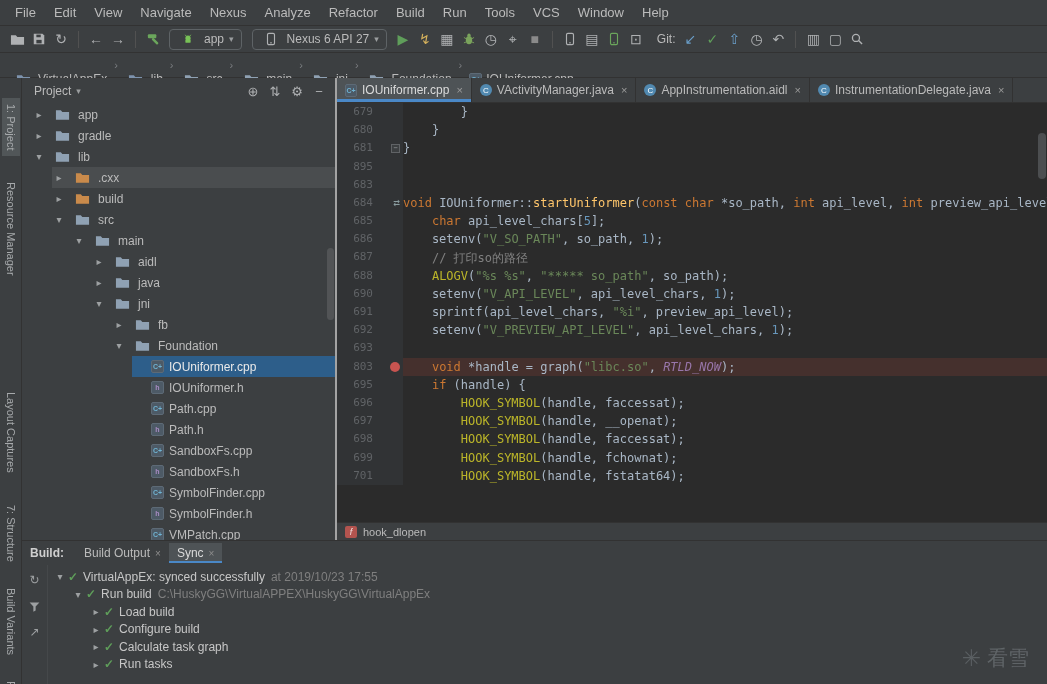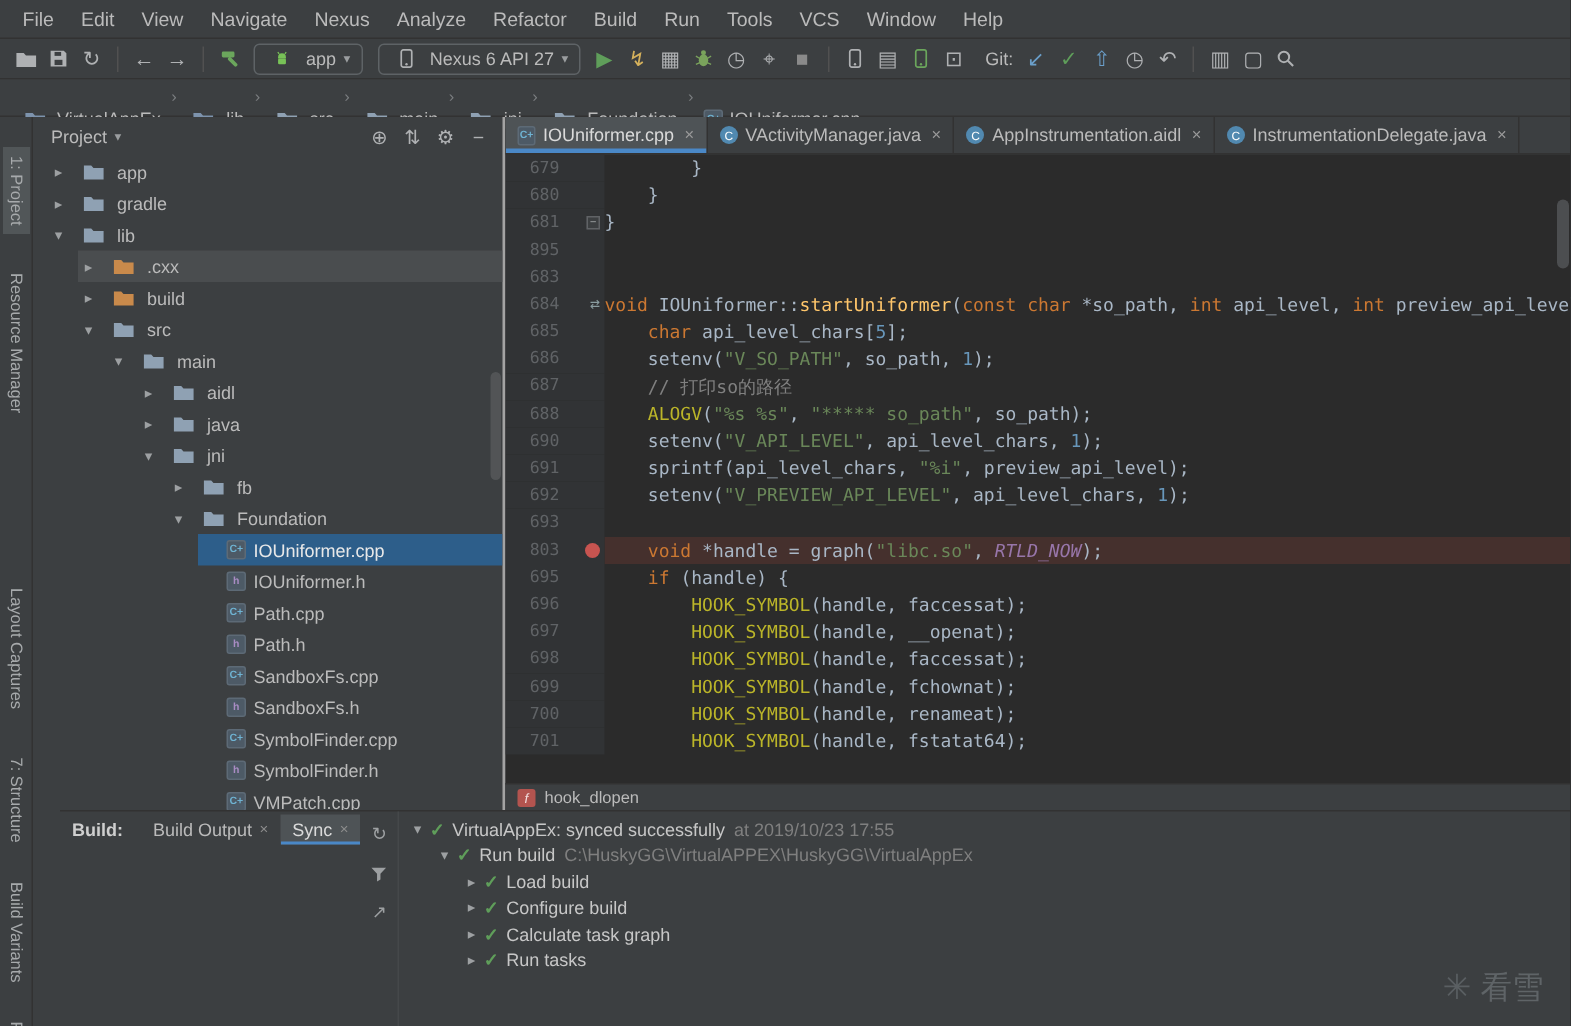--- a/index.html
+++ b/index.html
@@ -77,21 +77,21 @@
   .cl.bp .ct { background:#45302d; }
   .tk-k { color:#cc7832; } .tk-s { color:#6a8759; } .tk-n { color:#6897bb; }
   .tk-c { color:#808080; } .tk-m { color:#bbb529; } .tk-f { color:#ffc66b; }
   .tk-o { color:#9876aa; font-style:italic; } .tk-p { color:#a9b7c6; }
 
   .crumbbar { height:18px; background:#3c3f41; border-top:1px solid #323232; display:flex; align-items:center; gap:6px; padding-left:8px; font-size:11px; color:#bbbbbb; flex:none; }
   .f-icon { width:12px; height:12px; border-radius:2px; background:#b3544f; color:#f1dede; font-size:9px; font-style:italic; display:inline-flex; align-items:center; justify-content:center; }
   .ed-scrollbar { position:absolute; right:1px; top:55px; width:8px; height:46px; background:#55585a; border-radius:4px; opacity:.8; }
 
   
-  .build-panel { height:144px; background:#3c3f41; border-top:1px solid #323232; position:relative; display:flex; flex-direction:row;margin-left:18px; }
+  .build-panel { height:144px; background:#3c3f41; border-top:1px solid #323232; position:relative; display:flex; flex-direction:column; }
   .bp-header { height:24px; display:flex; align-items:center; padding-left:8px; gap:4px; }
   .bp-title { font-size:12px; font-weight:bold; color:#cfcfcf; margin-right:8px; }
   .bp-tab { display:inline-flex; align-items:center; gap:5px; font-size:12px; color:#bbbbbb; padding:3px 8px; }
   .bp-tab.active { background:#4e5356; box-shadow:inset 0 -2px 0 #4a88c7; color:#dadada; }
   .bp-tab .close { font-size:10px; color:#8d8d8d; }
   .bp-body { flex:1; display:flex; min-height:0; }
   .bp-toolbar { width:26px; flex:none; display:flex; flex-direction:column; align-items:center; padding-top:6px; gap:8px; border-right:1px solid #45484a; }
   .bp-toolbar .icn { width:18px; height:18px; font-size:12px; color:#9da0a2; }
   .bp-tree { flex:1; padding-top:3px; font-size:12px; overflow:hidden; }
   .b-row { height:17.5px; display:flex; align-items:center; white-space:nowrap; }
@@ -688,27 +688,20 @@
                   <span class="gicons"></span>
                 </div>
                 <pre class="ct"><span class="tk-p">        </span><span class="tk-m">HOOK_SYMBOL</span><span class="tk-p">(handle, faccessat);</span></pre>
               </div>
               <div class="cl">
                 <div class="gutter">
                   <span class="ln">699</span>
                   <span class="gicons"></span>
                 </div>
                 <pre class="ct"><span class="tk-p">        </span><span class="tk-m">HOOK_SYMBOL</span><span class="tk-p">(handle, fchownat);</span></pre>
-              </div>
-              <div class="cl">
-                <div class="gutter">
-                  <span class="ln">700</span>
-                  <span class="gicons"></span>
-                </div>
-                <pre class="ct"><span class="tk-p">        </span><span class="tk-m">HOOK_SYMBOL</span><span class="tk-p">(handle, renameat);</span></pre>
               </div>
               <div class="cl">
                 <div class="gutter">
                   <span class="ln">701</span>
                   <span class="gicons"></span>
                 </div>
                 <pre class="ct"><span class="tk-p">        </span><span class="tk-m">HOOK_SYMBOL</span><span class="tk-p">(handle, fstatat64);</span></pre>
               </div>
             </div>
           <div class="crumbbar">

